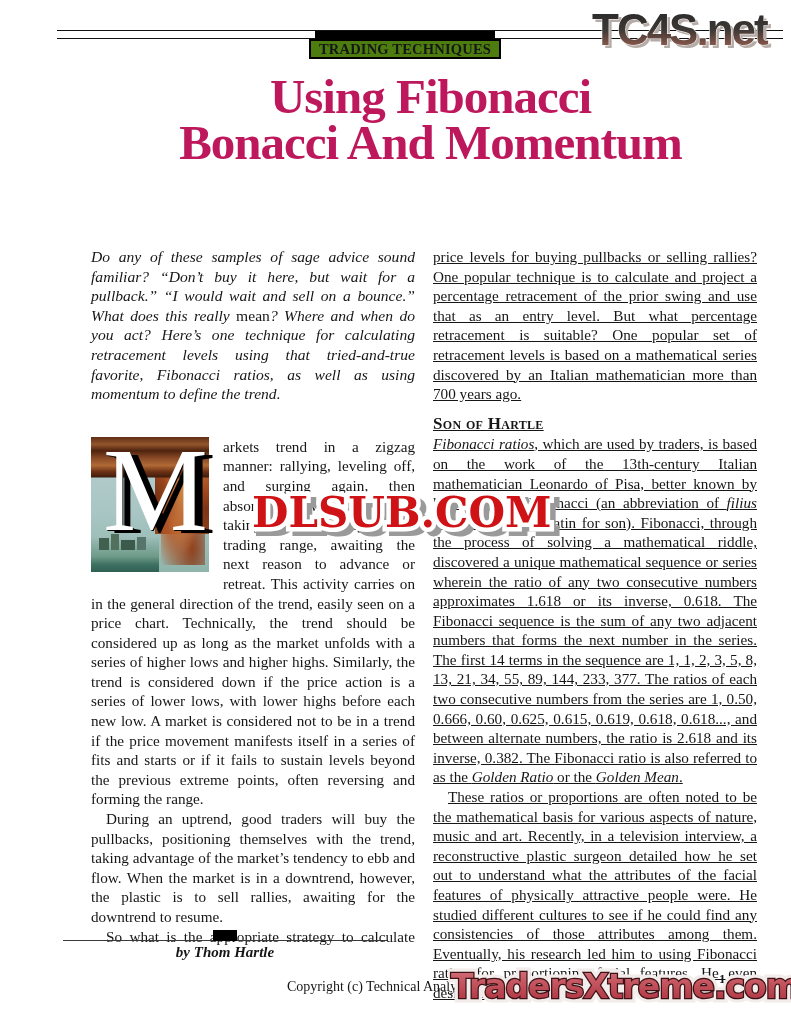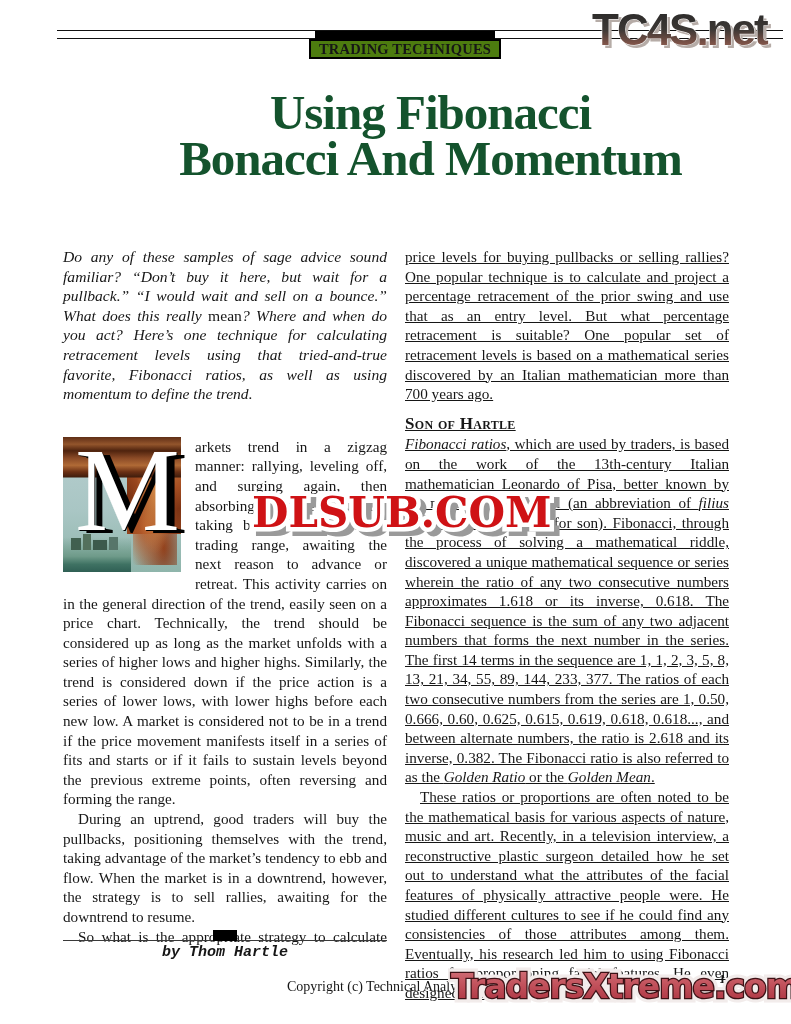--- a/index.html
+++ b/index.html
@@ -17,25 +17,25 @@
   .rule-top    { position:absolute; left:57px; top:30px;  width:726px; height:0; border-top:1.5px solid #111; }
   .rule-bottom { position:absolute; left:57px; top:38px;  width:726px; height:0; border-top:1px solid #111; }
   .section-bar { position:absolute; left:315px; top:31px; width:180px; height:8px; background:#000; }
   .section-box {
     position:absolute; left:309px; top:39px; width:192px; height:20px;
     border:2px solid #000; background:#4d7c0f; text-align:center;
     font-weight:bold; font-size:14.5px; line-height:16px; letter-spacing:0.2px;
   }
   
   .title {
-    position:absolute; left:70px; right:0; top:90px; text-align:center;
-    font-weight:bold; font-size:49px; line-height:46px; letter-spacing:-1px; color:#14532d;
+    position:absolute; left:70px; right:0; top:74px; text-align:center;
+    font-weight:bold; font-size:49px; line-height:46px; letter-spacing:-1px; color:#be185d;
   }
   
-  .col { position:absolute; width:324px; font-size:15.2px; line-height:19.6px; text-align:justify; }
+  .col { position:absolute; width:324px; font-size:15.2px; line-height:19.6px; text-align:justify;margin-left:28px; }
   .col-left  { left:63px;  top:247px; }
   .col-right { left:405px; top:247px;text-decoration:underline; }
   .intro { font-style:italic; font-size:15.6px; }
   .intro .rm { font-style:normal; }
   p.body-para { margin:0; }
   p.indent { text-indent:15px; }
   .m-section { margin-top:33px; }
   .justify-last { text-align-last:justify; }
   .it { font-style:italic; }
   .sc-heading {
@@ -74,21 +74,21 @@
   .dropcap {
     position:absolute; left:12px; top:-14px;
     font-family:"Liberation Serif", serif; font-weight:normal;
     font-size:118px; line-height:135px; color:#ffffff;
     text-shadow: 8px 3px 0 #000, 1px 1px 0 #000;
   }
   
   .byline-block { position:absolute; left:63px; top:928px; width:324px; text-align:center; }
   .byline-rule  { position:absolute; left:0; right:0; top:12px; border-top:1px solid #3a3a3a; }
   .byline-square{ position:relative; width:24px; height:11px; background:#000; margin:2px auto 0; }
-  .byline-text  { margin-top:3px; font-weight:bold; font-style:italic; font-size:15px;font-family:Liberation Mono, monospace; }
+  .byline-text  { margin-top:3px; font-weight:bold; font-style:italic; font-size:15px; }
   
   .copyright  { position:absolute; left:287px; top:979px; font-size:14px; white-space:nowrap;font-family:Liberation Serif, serif; }
   .pagenumber { position:absolute; left:719px; top:971px; font-size:13px; font-weight:bold; }
   
   .wm { position:absolute; pointer-events:none; }
   .wm-tc4s   { left:590px; top:1px;   width:201px; height:56px; }
   .wm-dlsub  { left:248px; top:486px; width:312px; height:58px; }
   .wm-trader { left:448px; top:928px; width:343px; height:50px;margin-top:32px; }
   svg text { font-weight:bold; }
 </style>
@@ -124,21 +124,21 @@
 
   <div class="col col-left">
     <p class="intro"><span>Do any of these samples of sage advice sound familiar? “Don’t buy it here, but wait for a pullback.” “I would wait and sell on a bounce.” What does this really </span><span class="rm">mean</span><span>? Where and when do you act? Here’s one technique for calculating retracement levels using that tried-and-true favorite, Fibonacci ratios, as well as using momentum to define the trend.</span></p>
 
     <div class="m-section">
       <p class="body-para"><span class="lead-img">
             <span class="capital-detail"></span>
             <span class="buildings"></span>
             <span class="dropcap">M</span>
           </span><span>arkets trend in a zigzag manner: rallying, leveling off, and surging again, then absorbing a wave of profit-taking before settling into a trading range, awaiting the next reason to advance or retreat. This activity carries on in the general direction of the trend, easily seen on a price chart. Technically, the trend should be considered up as long as the market unfolds with a series of higher lows and higher highs. Similarly, the trend is considered down if the price action is a series of lower lows, with lower highs before each new low. A market is considered not to be in a trend if the price movement manifests itself in a series of fits and starts or if it fails to sustain levels beyond the previous extreme points, often reversing and forming the range.</span></p>
-      <p class="body-para indent">During an uptrend, good traders will buy the pullbacks, positioning themselves with the trend, taking advantage of the market’s tendency to ebb and flow. When the market is in a downtrend, however, the strategy is to sell rallies, awaiting for the downtrend to resume.</p>
+      <p class="body-para indent">During an uptrend, good traders will buy the pullbacks, positioning themselves with the trend, taking advantage of the market’s tendency to ebb and flow. When the market is in a downtrend, however, the plastic is to sell rallies, awaiting for the downtrend to resume.</p>
       <p class="body-para indent justify-last">So what is the appropriate strategy to calculate</p>
     </div>
   </div>
 
   <div class="col col-right">
     <p class="body-para">price levels for buying pullbacks or selling rallies? One popular technique is to calculate and project a percentage retracement of the prior swing and use that as an entry level. But what percentage retracement is suitable? One popular set of retracement levels is based on a mathematical series discovered by an Italian mathematician more than 700 years ago.</p>
     <h3 class="sc-heading">Son of Hartle</h3>
     <p class="body-para"><span class="it">Fibonacci ratios</span><span>, which are used by traders, is based on the work of the 13th-century Italian mathematician Leonardo of Pisa, better known by his nickname, Fibonacci (an abbreviation of </span><span class="it">filius Bonacci</span><span>; </span><span class="it">filius</span><span> is Latin for son). Fibonacci, through the process of solving a mathematical riddle, discovered a unique mathematical sequence or series wherein the ratio of any two consecutive numbers approximates 1.618 or its inverse, 0.618. The Fibonacci sequence is the sum of any two adjacent numbers that forms the next number in the series. The first 14 terms in the sequence are 1, 1, 2, 3, 5, 8, 13, 21, 34, 55, 89, 144, 233, 377. The ratios of each two consecutive numbers from the series are 1, 0.50, 0.666, 0.60, 0.625, 0.615, 0.619, 0.618, 0.618..., and between alternate numbers, the ratio is 2.618 and its inverse, 0.382. The Fibonacci ratio is also referred to as the </span><span class="it">Golden Ratio</span><span> or the </span><span class="it">Golden Mean</span><span>.</span></p>
     <p class="body-para indent">These ratios or proportions are often noted to be the mathematical basis for various aspects of nature, music and art. Recently, in a television interview, a reconstructive plastic surgeon detailed how he set out to understand what the attributes of the facial features of physically attractive people were. He studied different cultures to see if he could find any consistencies of those attributes among them. Eventually, his research led him to using Fibonacci ratios for proportioning facial features. He even designed a computer</p>
   </div>

